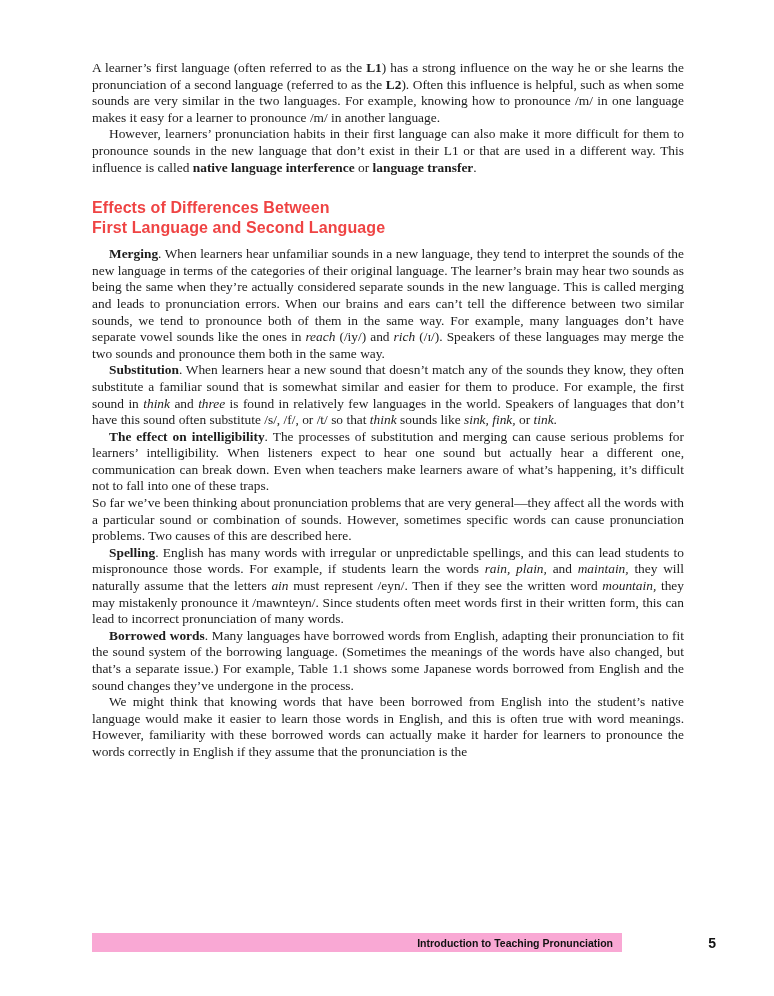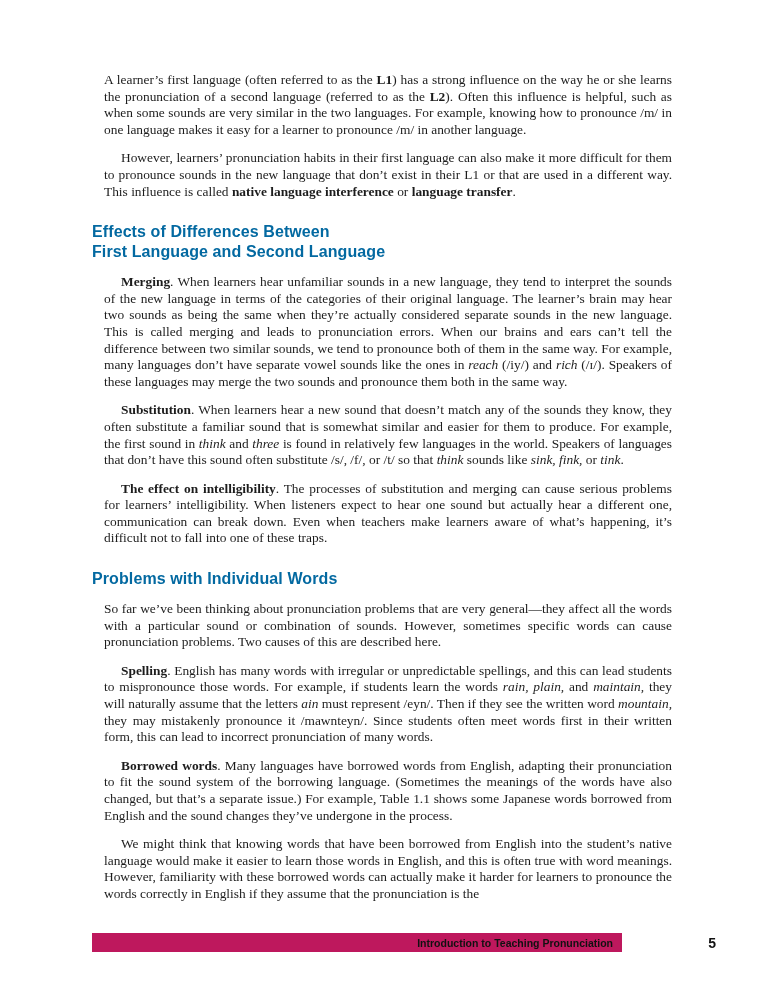--- a/index.html
+++ b/index.html
@@ -22,40 +22,40 @@
     font-weight: 700;
     font-size: 12.5px;
     color: #111111;
     margin: 0 0 5px 0;
   }
   .heading-main {
     font-family: "Liberation Sans", sans-serif;
     font-weight: 700;
     font-size: 16px;
     line-height: 20px;
-    color: #0369a1;
+    color: #ef4444;
     margin: 22px 0 8px 0;
     letter-spacing: 0.1px;
   }
   p.body-para {
     font-size: 13.4px;
     line-height: 16.6px;
-    margin: 12px;
+    margin: 0;
     text-align: justify;
   }
   p.indent { text-indent: 17px; }
   .bold { font-weight: bold; }
   .italic { font-style: italic; }
   .footer-bar {
     position: absolute;
     left: 92px;
     bottom: 44px;
     width: 530px;
     height: 19px;
-    background: #be185d;
+    background: #f9a8d4;
     display: flex;
     align-items: center;
     justify-content: flex-end;
     padding-right: 9px;
   }
   .running-title {
     font-family: "Liberation Sans", sans-serif;
     font-weight: 700;
     font-size: 10.5px;
     color: #111111;
@@ -76,23 +76,20 @@
 <div class="content" id="content">
     <p class="body-para"><span>A learner’s first language (often referred to as the </span><span class="bold">L1</span><span>) has a strong influence on the way he or she learns the pronunciation of a second language (referred to as the </span><span class="bold">L2</span><span>). Often this influence is helpful, such as when some sounds are very similar in the two languages. For example, knowing how to pronounce /m/ in one language makes it easy for a learner to pronounce /m/ in another language.</span></p>
     <p class="body-para indent"><span>However, learners’ pronunciation habits in their first language can also make it more difficult for them to pronounce sounds in the new language that don’t exist in their L1 or that are used in a different way. This influence is called </span><span class="bold">native language interference</span><span> or </span><span class="bold">language transfer</span><span>.</span></p>
     <div class="heading-main">
       <div>Effects of Differences Between</div>
       <div>First Language and Second Language</div>
     </div>
     <p class="body-para indent"><span class="bold">Merging</span><span>. When learners hear unfamiliar sounds in a new language, they tend to interpret the sounds of the new language in terms of the categories of their original language. The learner’s brain may hear two sounds as being the same when they’re actually considered separate sounds in the new language. This is called merging and leads to pronunciation errors. When our brains and ears can’t tell the difference between two similar sounds, we tend to pronounce both of them in the same way. For example, many languages don’t have separate vowel sounds like the ones in </span><span class="italic">reach</span><span> (/iy/) and </span><span class="italic">rich</span><span> (/ɪ/). Speakers of these languages may merge the two sounds and pronounce them both in the same way.</span></p>
     <p class="body-para indent"><span class="bold">Substitution</span><span>. When learners hear a new sound that doesn’t match any of the sounds they know, they often substitute a familiar sound that is somewhat similar and easier for them to produce. For example, the first sound in </span><span class="italic">think</span><span> and </span><span class="italic">three</span><span> is found in relatively few languages in the world. Speakers of languages that don’t have this sound often substitute /s/, /f/, or /t/ so that </span><span class="italic">think</span><span> sounds like </span><span class="italic">sink, fink,</span><span> or </span><span class="italic">tink</span><span>.</span></p>
     <p class="body-para indent"><span class="bold">The effect on intelligibility</span><span>. The processes of substitution and merging can cause serious problems for learners’ intelligibility. When listeners expect to hear one sound but actually hear a different one, communication can break down. Even when teachers make learners aware of what’s happening, it’s difficult not to fall into one of these traps.</span></p>
-    <div class="heading-main">
-      <div>Problems with Individual Words</div>
-    </div>
     <p class="body-para"><span>So far we’ve been thinking about pronunciation problems that are very general—they affect all the words with a particular sound or combination of sounds. However, sometimes specific words can cause pronunciation problems. Two causes of this are described here.</span></p>
     <p class="body-para indent"><span class="bold">Spelling</span><span>. English has many words with irregular or unpredictable spellings, and this can lead students to mispronounce those words. For example, if students learn the words </span><span class="italic">rain, plain,</span><span> and </span><span class="italic">maintain,</span><span> they will naturally assume that the letters </span><span class="italic">ain</span><span> must represent /eyn/. Then if they see the written word </span><span class="italic">mountain,</span><span> they may mistakenly pronounce it /mawnteyn/. Since students often meet words first in their written form, this can lead to incorrect pronunciation of many words.</span></p>
     <p class="body-para indent"><span class="bold">Borrowed words</span><span>. Many languages have borrowed words from English, adapting their pronunciation to fit the sound system of the borrowing language. (Sometimes the meanings of the words have also changed, but that’s a separate issue.) For example, Table 1.1 shows some Japanese words borrowed from English and the sound changes they’ve undergone in the process.</span></p>
     <p class="body-para indent"><span>We might think that knowing words that have been borrowed from English into the student’s native language would make it easier to learn those words in English, and this is often true with word meanings. However, familiarity with these borrowed words can actually make it harder for learners to pronounce the words correctly in English if they assume that the pronunciation is the</span></p>
   </div>
 
 <div class="footer-bar">
   <span class="running-title">Introduction to Teaching Pronunciation</span>
 </div>
 <span class="page-num">5</span>

